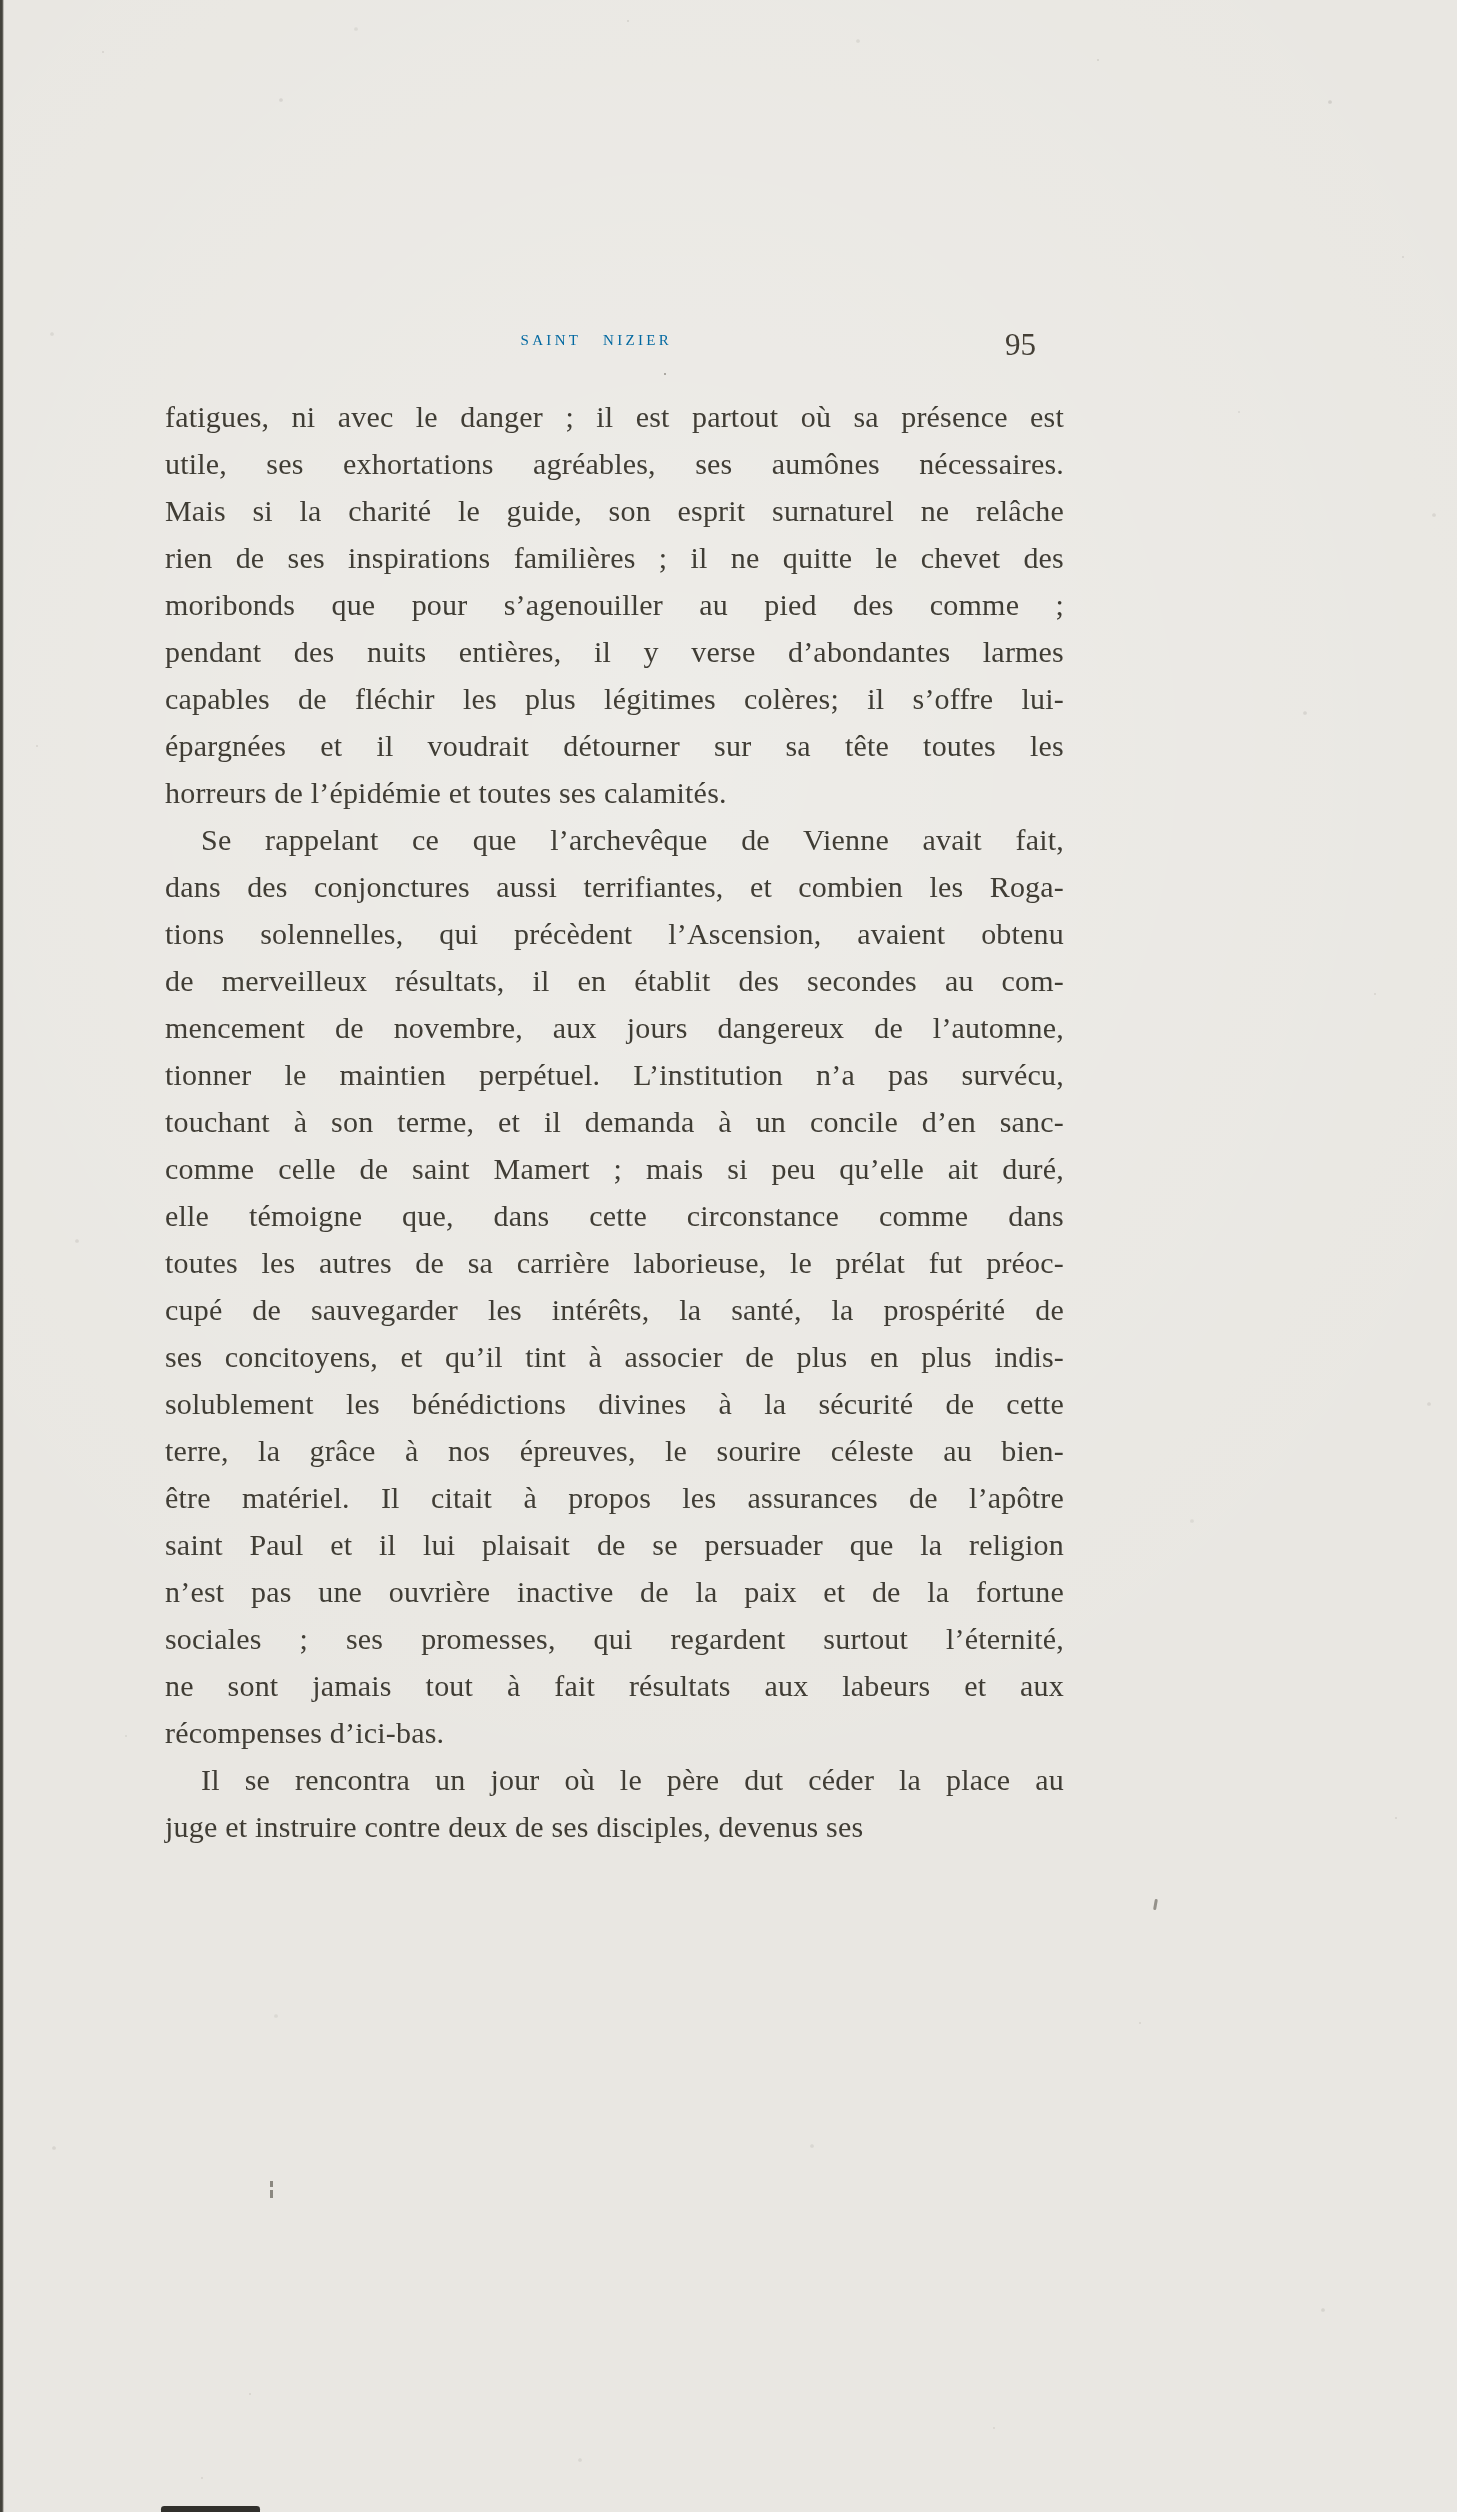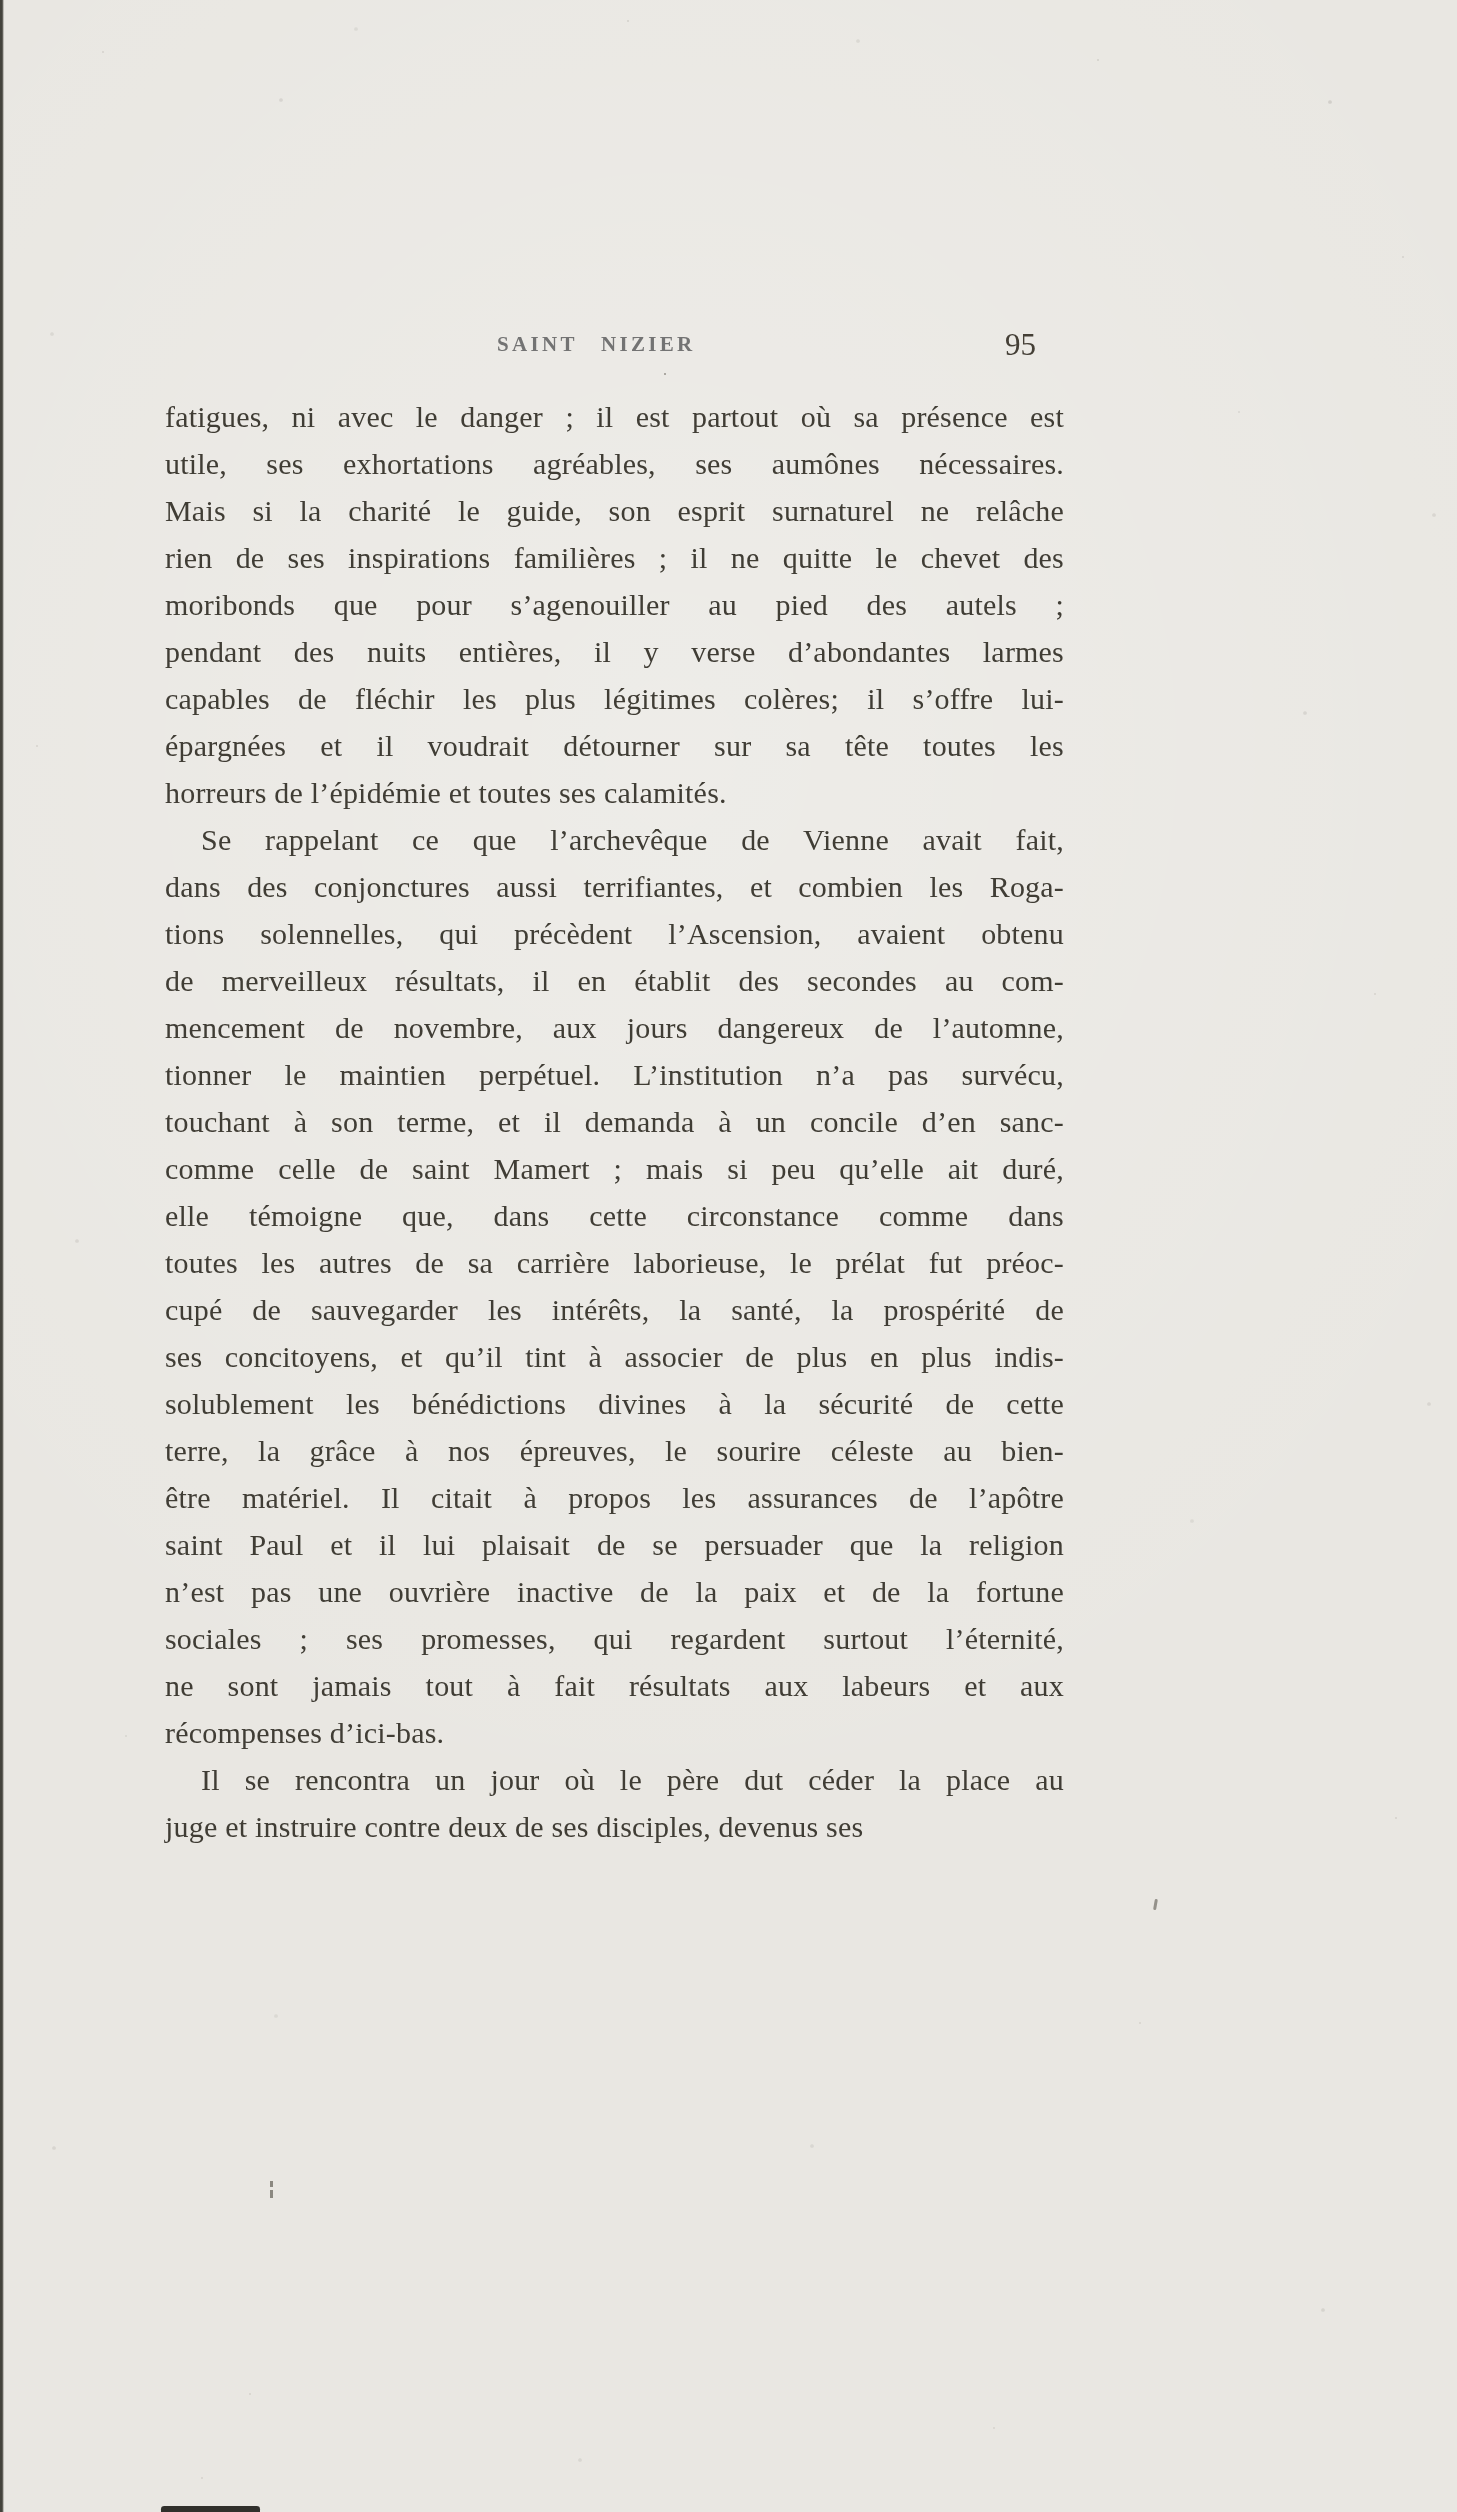--- a/index.html
+++ b/index.html
@@ -42,26 +42,25 @@
     position: relative;
     height: 41px;
     margin-bottom: 25px;
   }
 
   .header-title {
     position: absolute;
     left: calc(50% - 8.2px);
     transform: translateX(-50%);
     top: 5px;
-    font-size: 21px;
+    font-size: 15px;
     letter-spacing: 3.3px;
     word-spacing: 15px;
-    color: #737373;
+    color: #0369a1;
     white-space: nowrap;
-    font-weight: bold;
   }
 
   .page-number {
     position: absolute;
     right: 28px;
     top: 0;
     font-size: 31px;
     color: #443f36;
   }
 
@@ -178,21 +177,21 @@
     <div class="page-header">
       <span class="header-title">SAINT NIZIER</span>
       <span class="page-number">95</span>
     </div>
 
     <div class="paragraph">
         <div class="line">fatigues, ni avec le danger ; il est partout où sa présence est</div>
         <div class="line">utile, ses exhortations agréables, ses aumônes nécessaires.</div>
         <div class="line">Mais si la charité le guide, son esprit surnaturel ne relâche</div>
         <div class="line">rien de ses inspirations familières ; il ne quitte le chevet des</div>
-        <div class="line">moribonds que pour s’agenouiller au pied des autels ;</div>
+        <div class="line">moribonds que pour s’agenouiller au pied des comme ;</div>
         <div class="line">pendant des nuits entières, il y verse d’abondantes larmes</div>
         <div class="line">capables de fléchir les plus légitimes colères; il s’offre lui-</div>
         <div class="line">épargnées et il voudrait détourner sur sa tête toutes les</div>
         <div class="line">horreurs de l’épidémie et toutes ses calamités.</div>
       </div>
 
     <div class="paragraph indent">
         <div class="line">Se rappelant ce que l’archevêque de Vienne avait fait,</div>
         <div class="line">dans des conjonctures aussi terrifiantes, et combien les Roga-</div>
         <div class="line">tions solennelles, qui précèdent l’Ascension, avaient obtenu</div>

